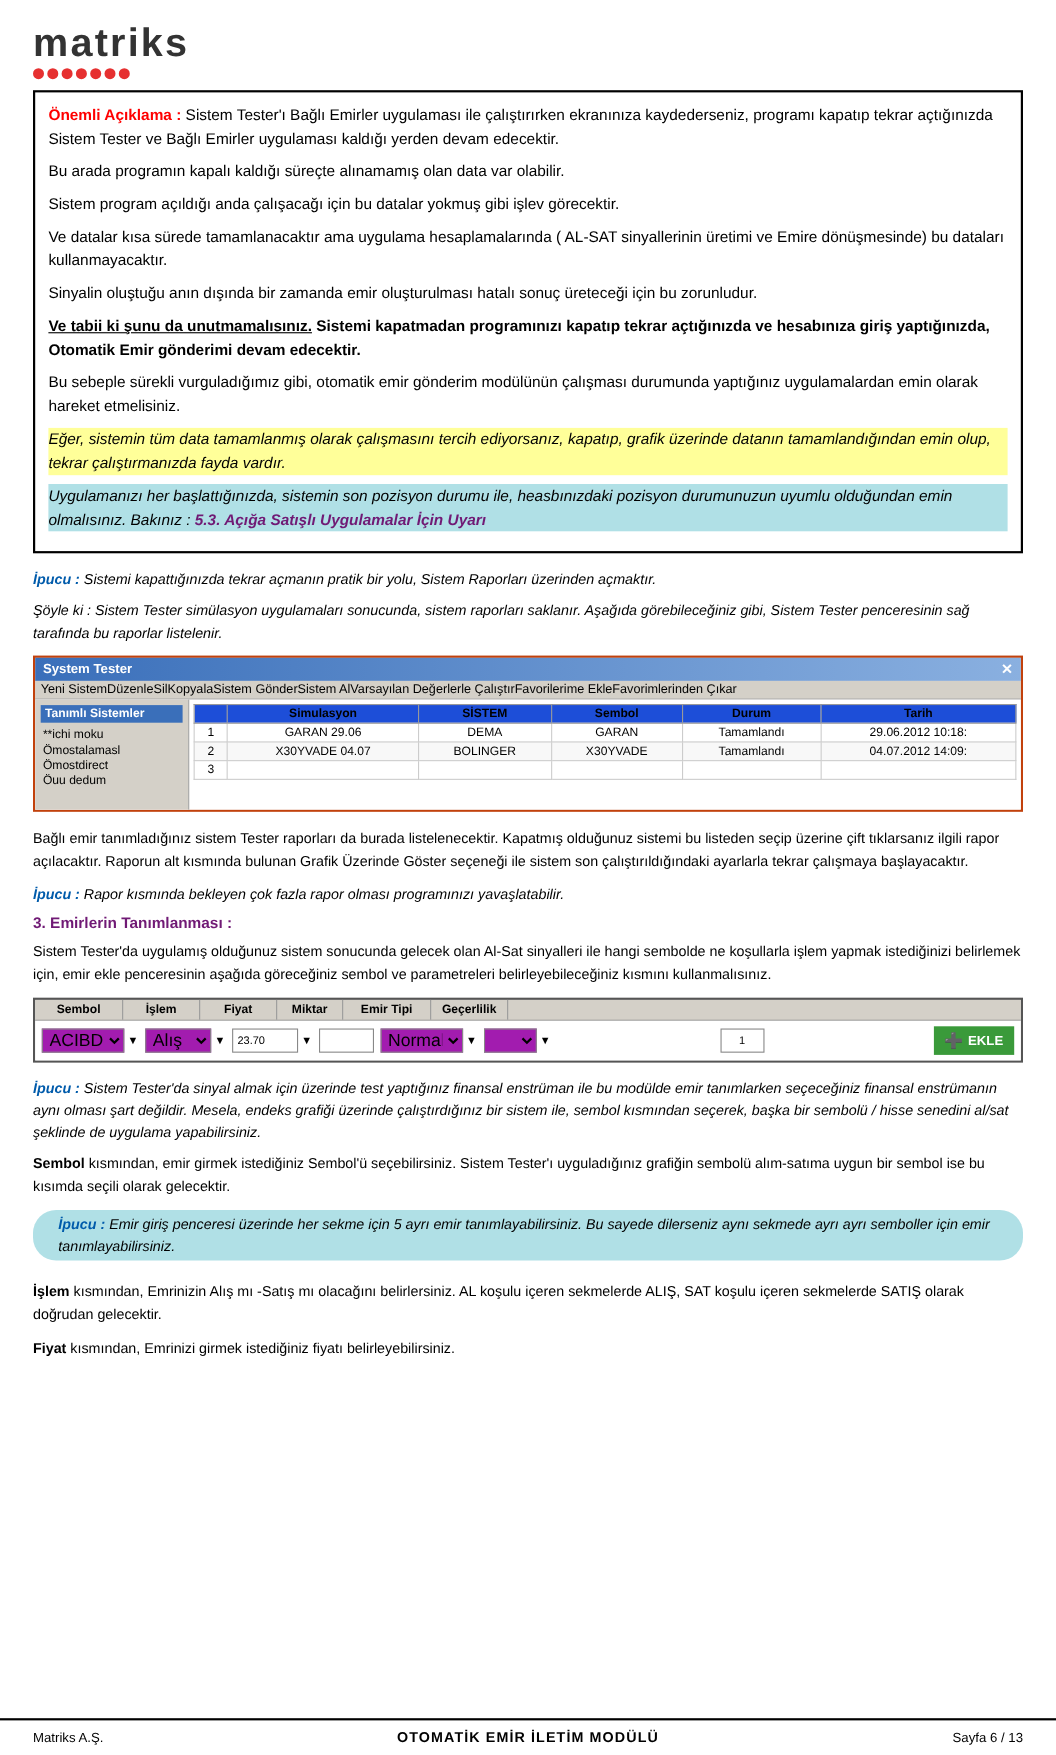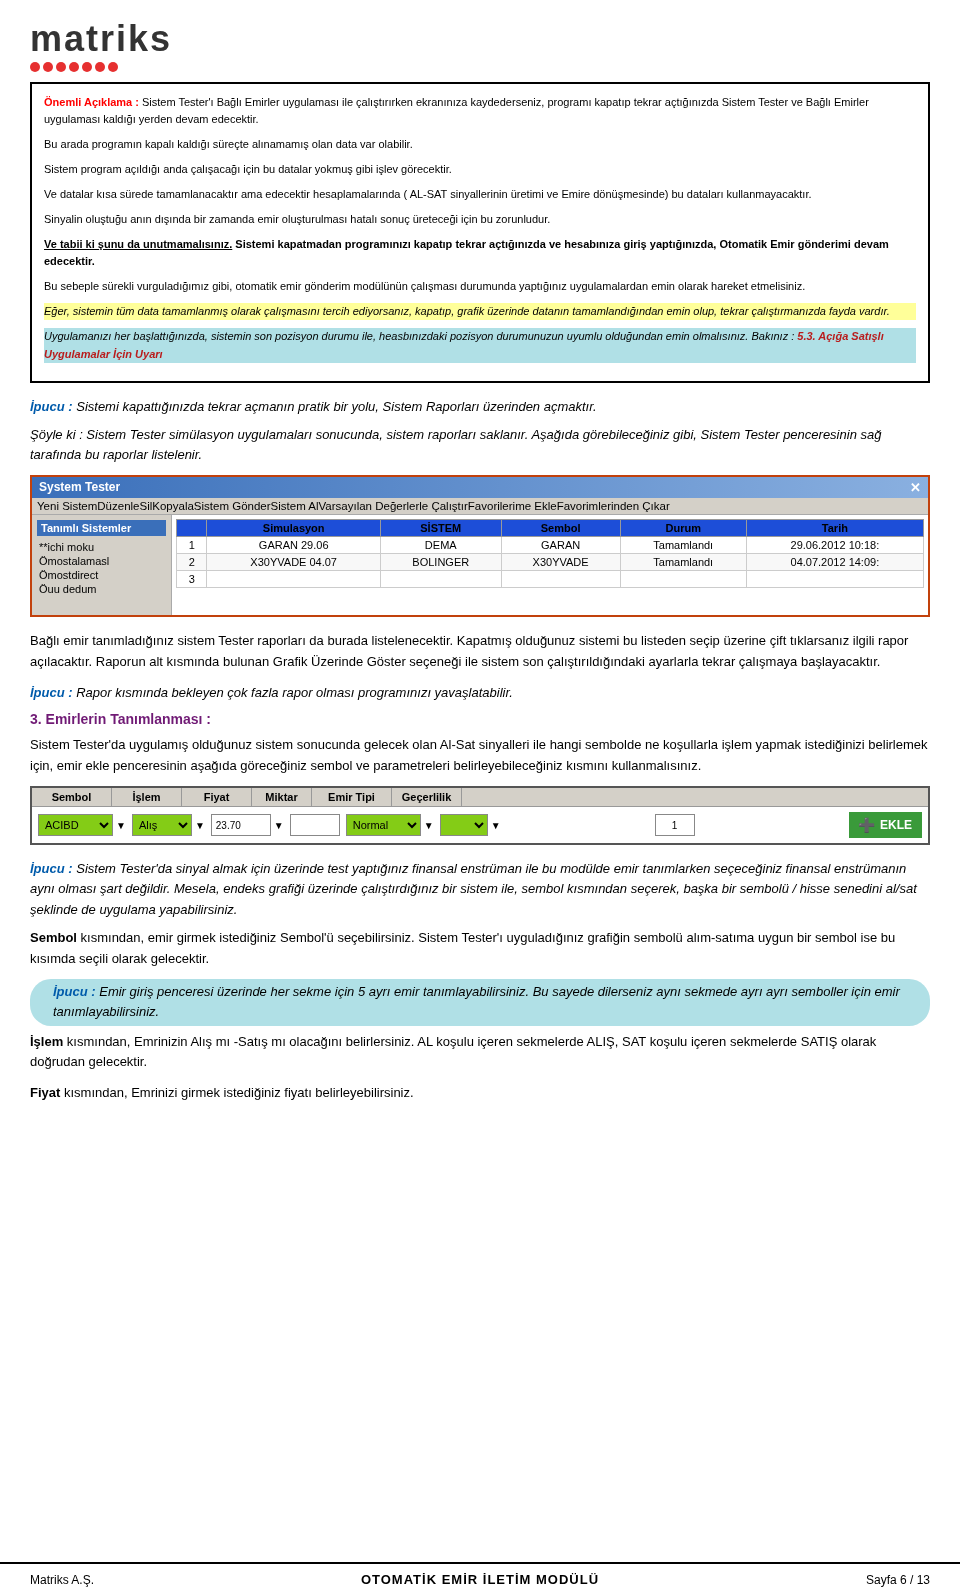--- a/index.html
+++ b/index.html
@@ -44,21 +44,21 @@
     }
     .logo-dot {
       width: 10px; height: 10px;
       border-radius: 50%;
     }
     
     .warning-box {
       border: 2px solid #000;
       padding: 10px 12px;
       margin-bottom: 14px;
-      font-size: 11px;
+      font-size: 14px;
       line-height: 1.55;
     }
     .warning-title {
       font-weight: bold;
       color: red;
     }
     .bold { font-weight: bold; }
     .italic { font-style: italic; }
     .underline { text-decoration: underline; }
 
@@ -190,23 +190,23 @@
     }
     .order-input {
       border: 1px solid #888;
       background: white;
       padding: 2px 4px;
       font-size: 10px;
       height: 22px;
     }
     .order-select {
       border: 1px solid #888;
-      background: #84cc16;
+      background: #a21caf;
       padding: 1px 2px;
-      font-size: 11px;
+      font-size: 16px;
       height: 22px;
     }
     .ekle-button {
       background: #3a9a3a;
       color: white;
       border: none;
       padding: 3px 10px;
       font-size: 12px;
       font-weight: bold;
       cursor: pointer;
@@ -265,30 +265,30 @@
       </div>
     </div>
   </div>
 
   <div class="warning-box">
     <p>
       <span class="warning-title bold">Önemli Açıklama :</span><span> Sistem Tester'ı Bağlı Emirler uygulaması ile çalıştırırken ekranınıza kaydederseniz, programı kapatıp tekrar açtığınızda Sistem Tester ve Bağlı Emirler uygulaması kaldığı yerden devam edecektir.</span>
     </p>
     <p>Bu arada programın kapalı kaldığı süreçte alınamamış olan data var olabilir.</p>
     <p>Sistem program açıldığı anda çalışacağı için bu datalar yokmuş gibi işlev görecektir.</p>
-    <p>Ve datalar kısa sürede tamamlanacaktır ama edecektir hesaplamalarında ( AL-SAT sinyallerinin üretimi ve Emire dönüşmesinde) bu dataları kullanmayacaktır.</p>
+    <p>Ve datalar kısa sürede tamamlanacaktır ama uygulama hesaplamalarında ( AL-SAT sinyallerinin üretimi ve Emire dönüşmesinde) bu dataları kullanmayacaktır.</p>
     <p>Sinyalin oluştuğu anın dışında bir zamanda emir oluşturulması hatalı sonuç üreteceği için bu zorunludur.</p>
     <p>
       <span class="bold underline">Ve tabii ki şunu da unutmamalısınız.</span>
       <span class="bold"> Sistemi kapatmadan programınızı kapatıp tekrar açtığınızda ve hesabınıza giriş yaptığınızda, Otomatik Emir gönderimi devam edecektir.</span>
     </p>
     <p> Bu sebeple sürekli vurguladığımız gibi, otomatik emir gönderim modülünün çalışması durumunda yaptığınız uygulamalardan emin olarak hareket etmelisiniz.</p>
     <p style="background-color:#ffff99; font-style:italic;">Eğer, sistemin tüm data tamamlanmış olarak çalışmasını tercih ediyorsanız, kapatıp, grafik üzerinde datanın tamamlandığından emin olup, tekrar çalıştırmanızda fayda vardır.</p>
     <p style="background-color:#b0e0e6; font-style:italic;">
-      <span>Uygulamanızı her başlattığınızda, sistemin son pozisyon durumu ile, heasbınızdaki pozisyon durumunuzun uyumlu olduğundan emin olmalısınız.</span><span> Bakınız : </span><span class="bold" style="color:#b91c1c;">5.3. Açığa Satışlı Uygulamalar İçin Uyarı</span>
+      <span>Uygulamanızı her başlattığınızda, sistemin son pozisyon durumu ile, heasbınızdaki pozisyon durumunuzun uyumlu olduğundan emin olmalısınız.</span><span> Bakınız : </span><span class="bold" style="color:#701a75;">5.3. Açığa Satışlı Uygulamalar İçin Uyarı</span>
     </p>
   </div>
 
   <p class="tip-text">
     <span class="bold italic" style="color:#005bab;">İpucu :</span><span class="italic"> Sistemi kapattığınızda tekrar açmanın pratik bir yolu, Sistem Raporları üzerinden açmaktır.</span>
   </p>
   <p class="italic">Şöyle ki : Sistem Tester simülasyon uygulamaları sonucunda, sistem raporları saklanır. Aşağıda görebileceğiniz gibi, Sistem Tester penceresinin sağ tarafında bu raporlar listelenir.</p>
 
   <div class="sys-tester-window">
     <div class="sys-tester-titlebar">
@@ -418,21 +418,21 @@
   </div>
 
   <p class="tip-text">
     <span class="bold italic" style="color:#005bab;">İpucu :</span><span class="italic"> Sistem Tester'da sinyal almak için üzerinde test yaptığınız finansal enstrüman ile bu modülde emir tanımlarken seçeceğiniz finansal enstrümanın aynı olması şart değildir. Mesela, endeks grafiği üzerinde çalıştırdığınız bir sistem ile, sembol kısmından seçerek, başka bir sembolü / hisse senedini al/sat şeklinde de uygulama yapabilirsiniz.</span>
   </p>
 
   <p class="text-block">
     <span class="bold">Sembol</span><span> kısmından, emir girmek istediğiniz Sembol'ü seçebilirsiniz. Sistem Tester'ı uyguladığınız grafiğin sembolü alım-satıma uygun bir sembol ise bu kısımda seçili olarak gelecektir.</span>
   </p>
 
-  <p class="tip-text highlighted-cyan" style="padding:3px 23px; margin-bottom:6px;border-radius:21px;">
+  <p class="tip-text highlighted-cyan" style="padding:3px 23px; margin-bottom:18px;border-radius:21px;">
     <span class="bold italic" style="color:#005bab;">İpucu :</span><span class="italic"> Emir giriş penceresi üzerinde her sekme için 5 ayrı emir tanımlayabilirsiniz. Bu sayede dilerseniz aynı sekmede ayrı ayrı semboller için emir tanımlayabilirsiniz.</span>
   </p>
 
   <p class="text-block">
     <span class="bold">İşlem</span><span> kısmından, Emrinizin Alış mı -Satış mı olacağını belirlersiniz. AL koşulu içeren sekmelerde ALIŞ, SAT koşulu içeren sekmelerde SATIŞ olarak doğrudan gelecektir.</span>
   </p>
 
   <p class="text-block">
     <span class="bold">Fiyat</span><span> kısmından, Emrinizi girmek istediğiniz fiyatı belirleyebilirsiniz.</span>
   </p>

